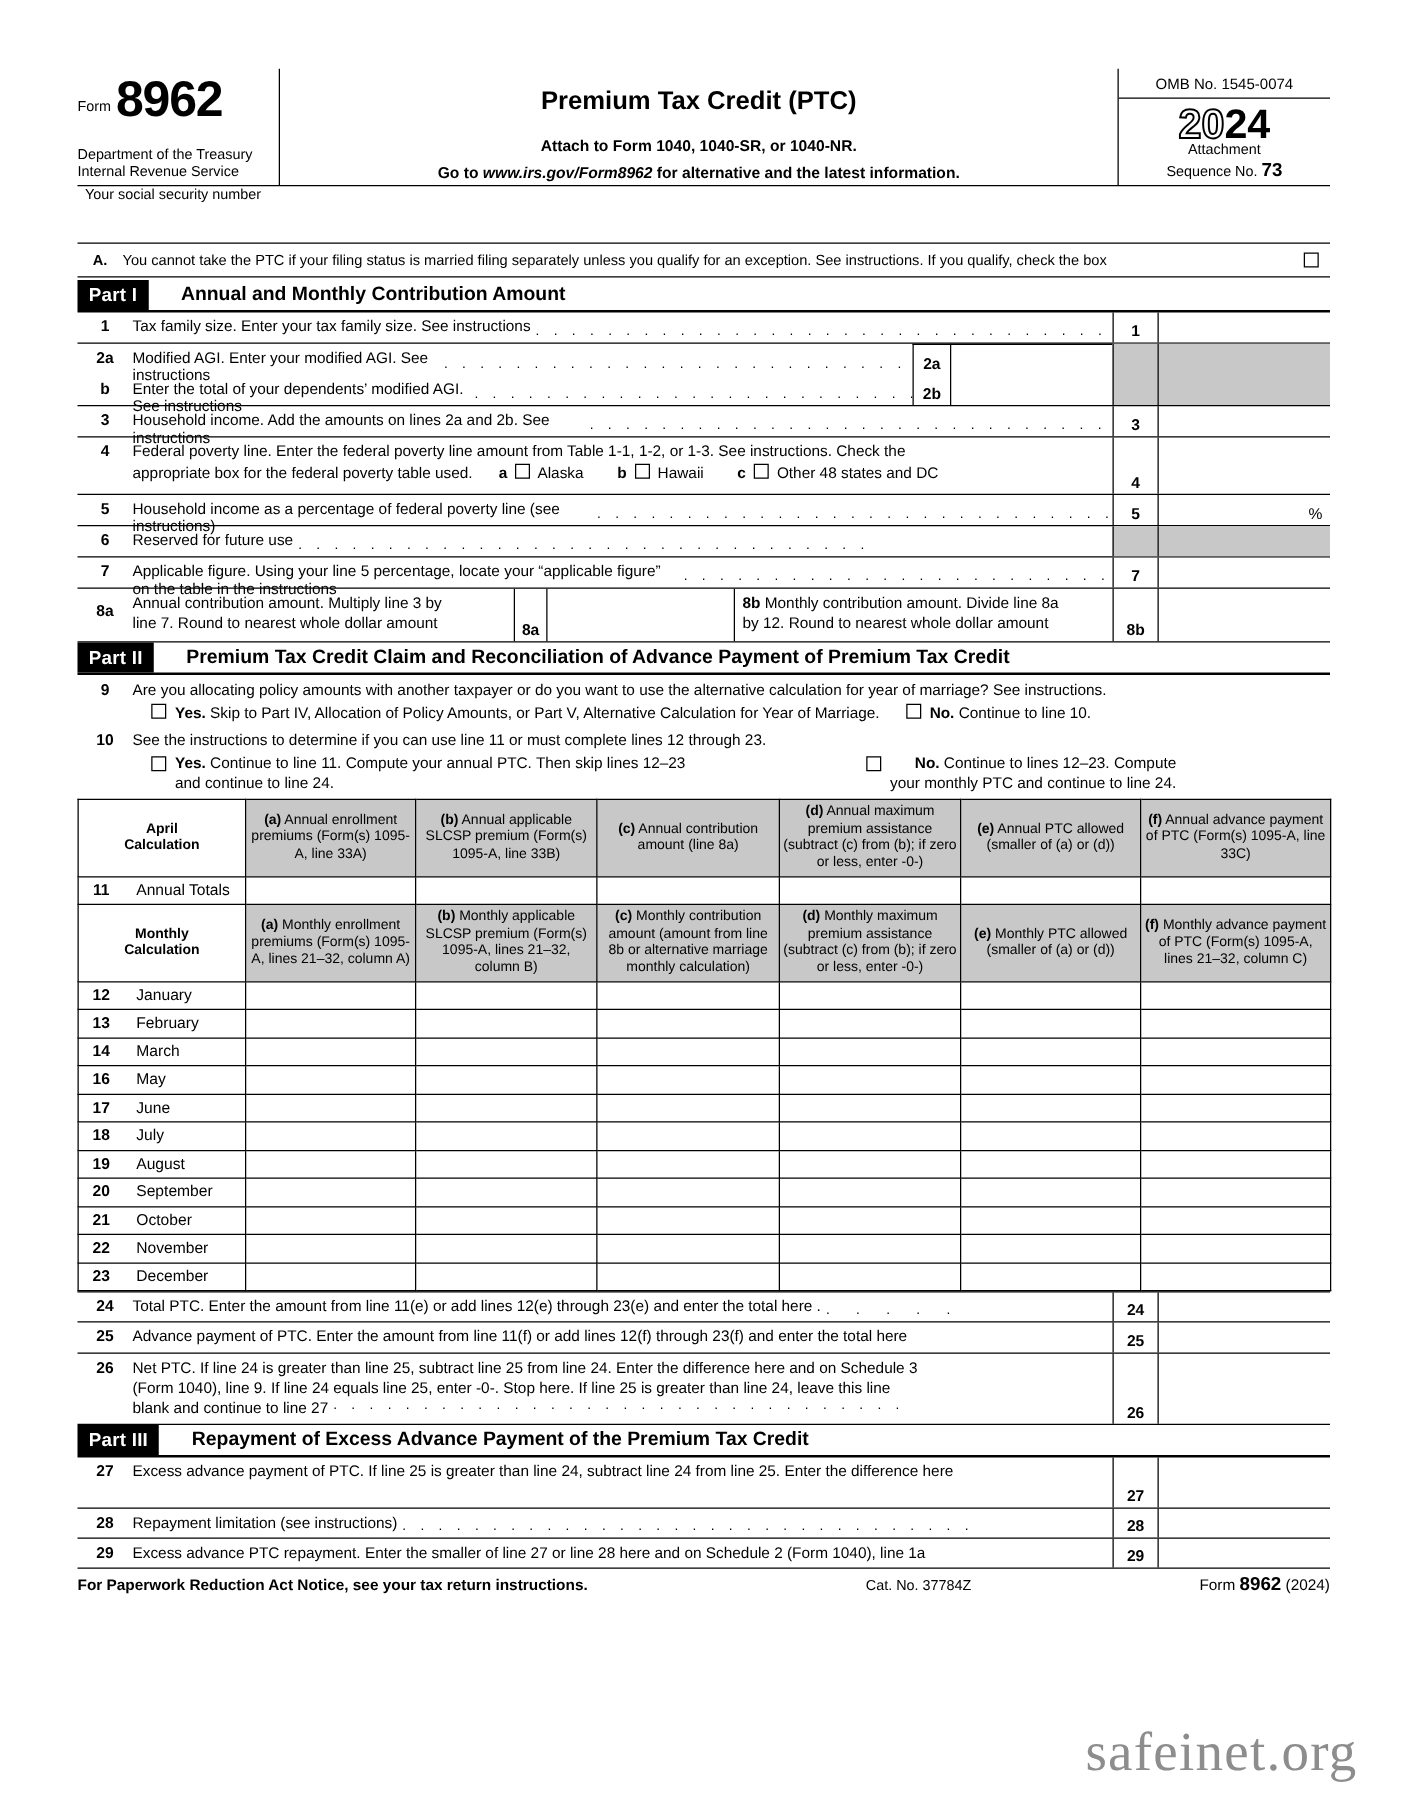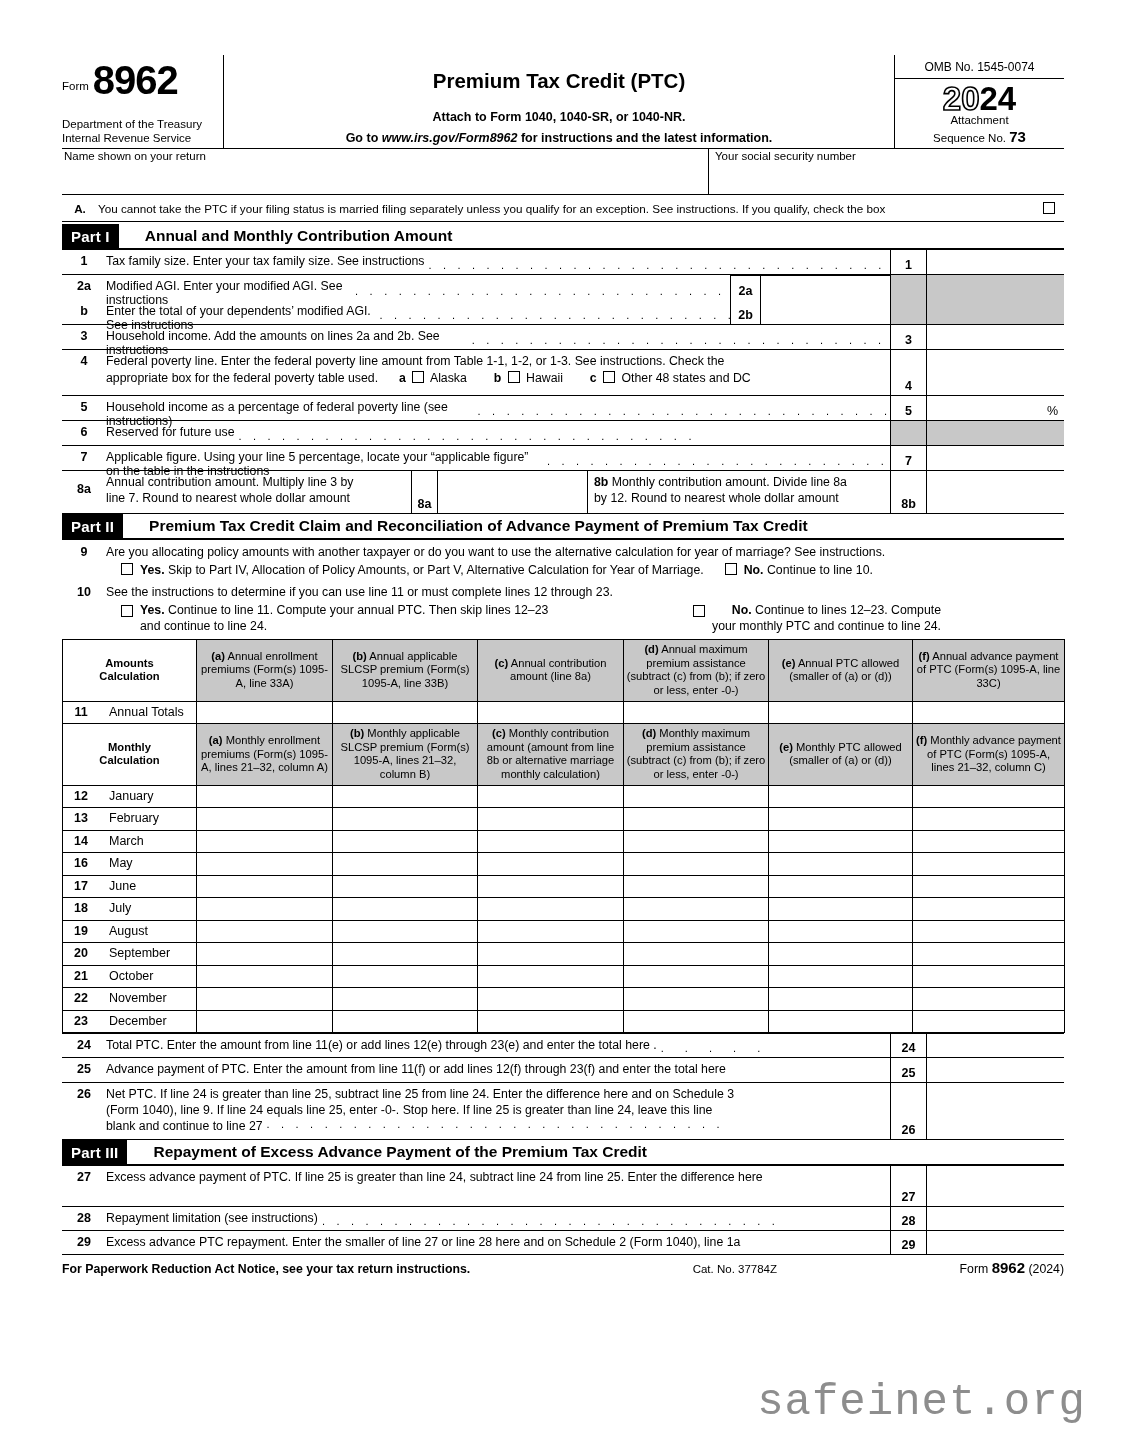--- a/index.html
+++ b/index.html
@@ -314,21 +314,21 @@
   .footer .fl { font-weight: bold; }
   .footer .fc { flex: 1 1 auto; text-align: center; font-size: 11.5px; padding-left:40px;}
   .footer .fr { font-size: 12.3px; }
   .footer .fr .big { font-size: 15px; font-weight: bold; }
 
   
   .watermark {
     position: absolute;
     right: 38px;
     bottom: 28px;
-    font-family: Liberation Mono, monospace;
+    font-family: Liberation Serif, serif;
     font-size: 44px;
     color: #8d8d8d;
     letter-spacing: 1px;
     white-space: nowrap;
   }
 </style>
 </head>
 <body>
 
 <div class="page">
@@ -341,35 +341,34 @@
       </div>
       <div class="hdr-dept">
         <div>Department of the Treasury</div>
         <div>Internal Revenue Service</div>
       </div>
     </div>
     <div class="hdr-mid">
       <div class="hdr-title">Premium Tax Credit (PTC)</div>
       <div class="hdr-sub1">Attach to Form 1040, 1040-SR, or 1040-NR.</div>
       <div class="hdr-sub2">
-        <span>Go to </span><span class="bi">www.irs.gov/Form8962</span><span> for instructions and the latest information.</span>
+        <span>Go to </span><span class="bi">www.irs.gov/Form8962</span><span> for alternative and the latest information.</span>
       </div>
     </div>
     <div class="hdr-right">
       <div class="hdr-omb">OMB No. 1545-0074</div>
       <div class="hdr-year"><span class="y-hollow">20</span><span>24</span></div>
       <div class="hdr-att">
         <div>Attachment</div>
         <div><span>Sequence No.</span> <span class="seq">73</span></div>
       </div>
     </div>
   </div>
 
   <div class="namebar">
-    <div class="nm"><span>Name shown on your return</span></div>
     <div class="ssn"><span>Your social security number</span></div>
   </div>
 
   <div class="lineA">
     <span class="lbl">A.</span>
     <span class="grow">You cannot take the PTC if your filing status is married filing separately unless you qualify for an exception. See instructions. If you qualify, check the box</span>
     <span class="cbox"></span>
     <span style="width:6px"></span>
   </div>
 
@@ -540,21 +539,21 @@
       <col style="width:145px">
       <col style="width:146px">
       <col style="width:145px">
       <col style="width:144px">
       <col style="width:152px">
     </colgroup>
 
     <tbody>
         <tr>
       <td class="corner" style="border-left:1.2px solid #000">
-        <div>Amounts</div>
+        <div>April</div>
         <div>Calculation</div>
       </td>
       <td class="hcell"><span class="b">(a)</span><span> Annual enrollment premiums (Form(s) 1095-A, line 33A)</span></td>
       <td class="hcell"><span class="b">(b)</span><span> Annual applicable SLCSP premium (Form(s) 1095-A, line 33B)</span></td>
       <td class="hcell"><span class="b">(c)</span><span> Annual contribution amount (line 8a)</span></td>
       <td class="hcell"><span class="b">(d)</span><span> Annual maximum premium assistance (subtract (c) from (b); if zero or less, enter -0-)</span></td>
       <td class="hcell"><span class="b">(e)</span><span> Annual PTC allowed (smaller of (a) or (d))</span></td>
       <td class="hcell"><span class="b">(f)</span><span> Annual advance payment of PTC (Form(s) 1095-A, line 33C)</span></td>
     </tr>
 

